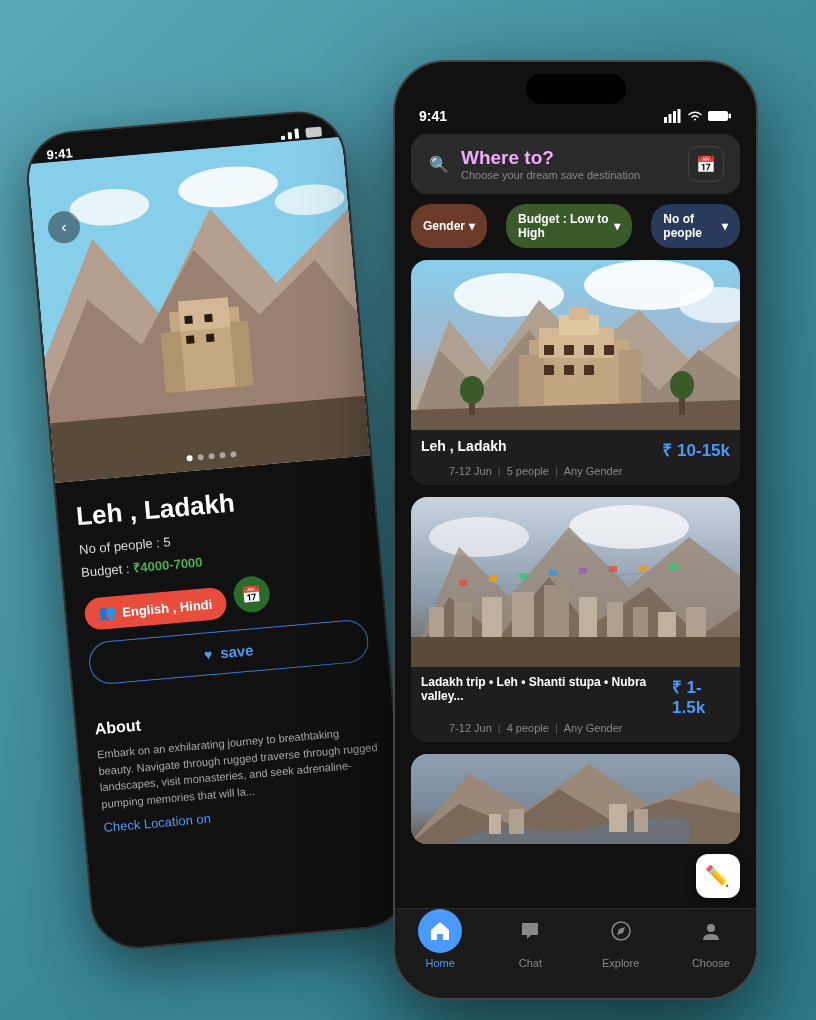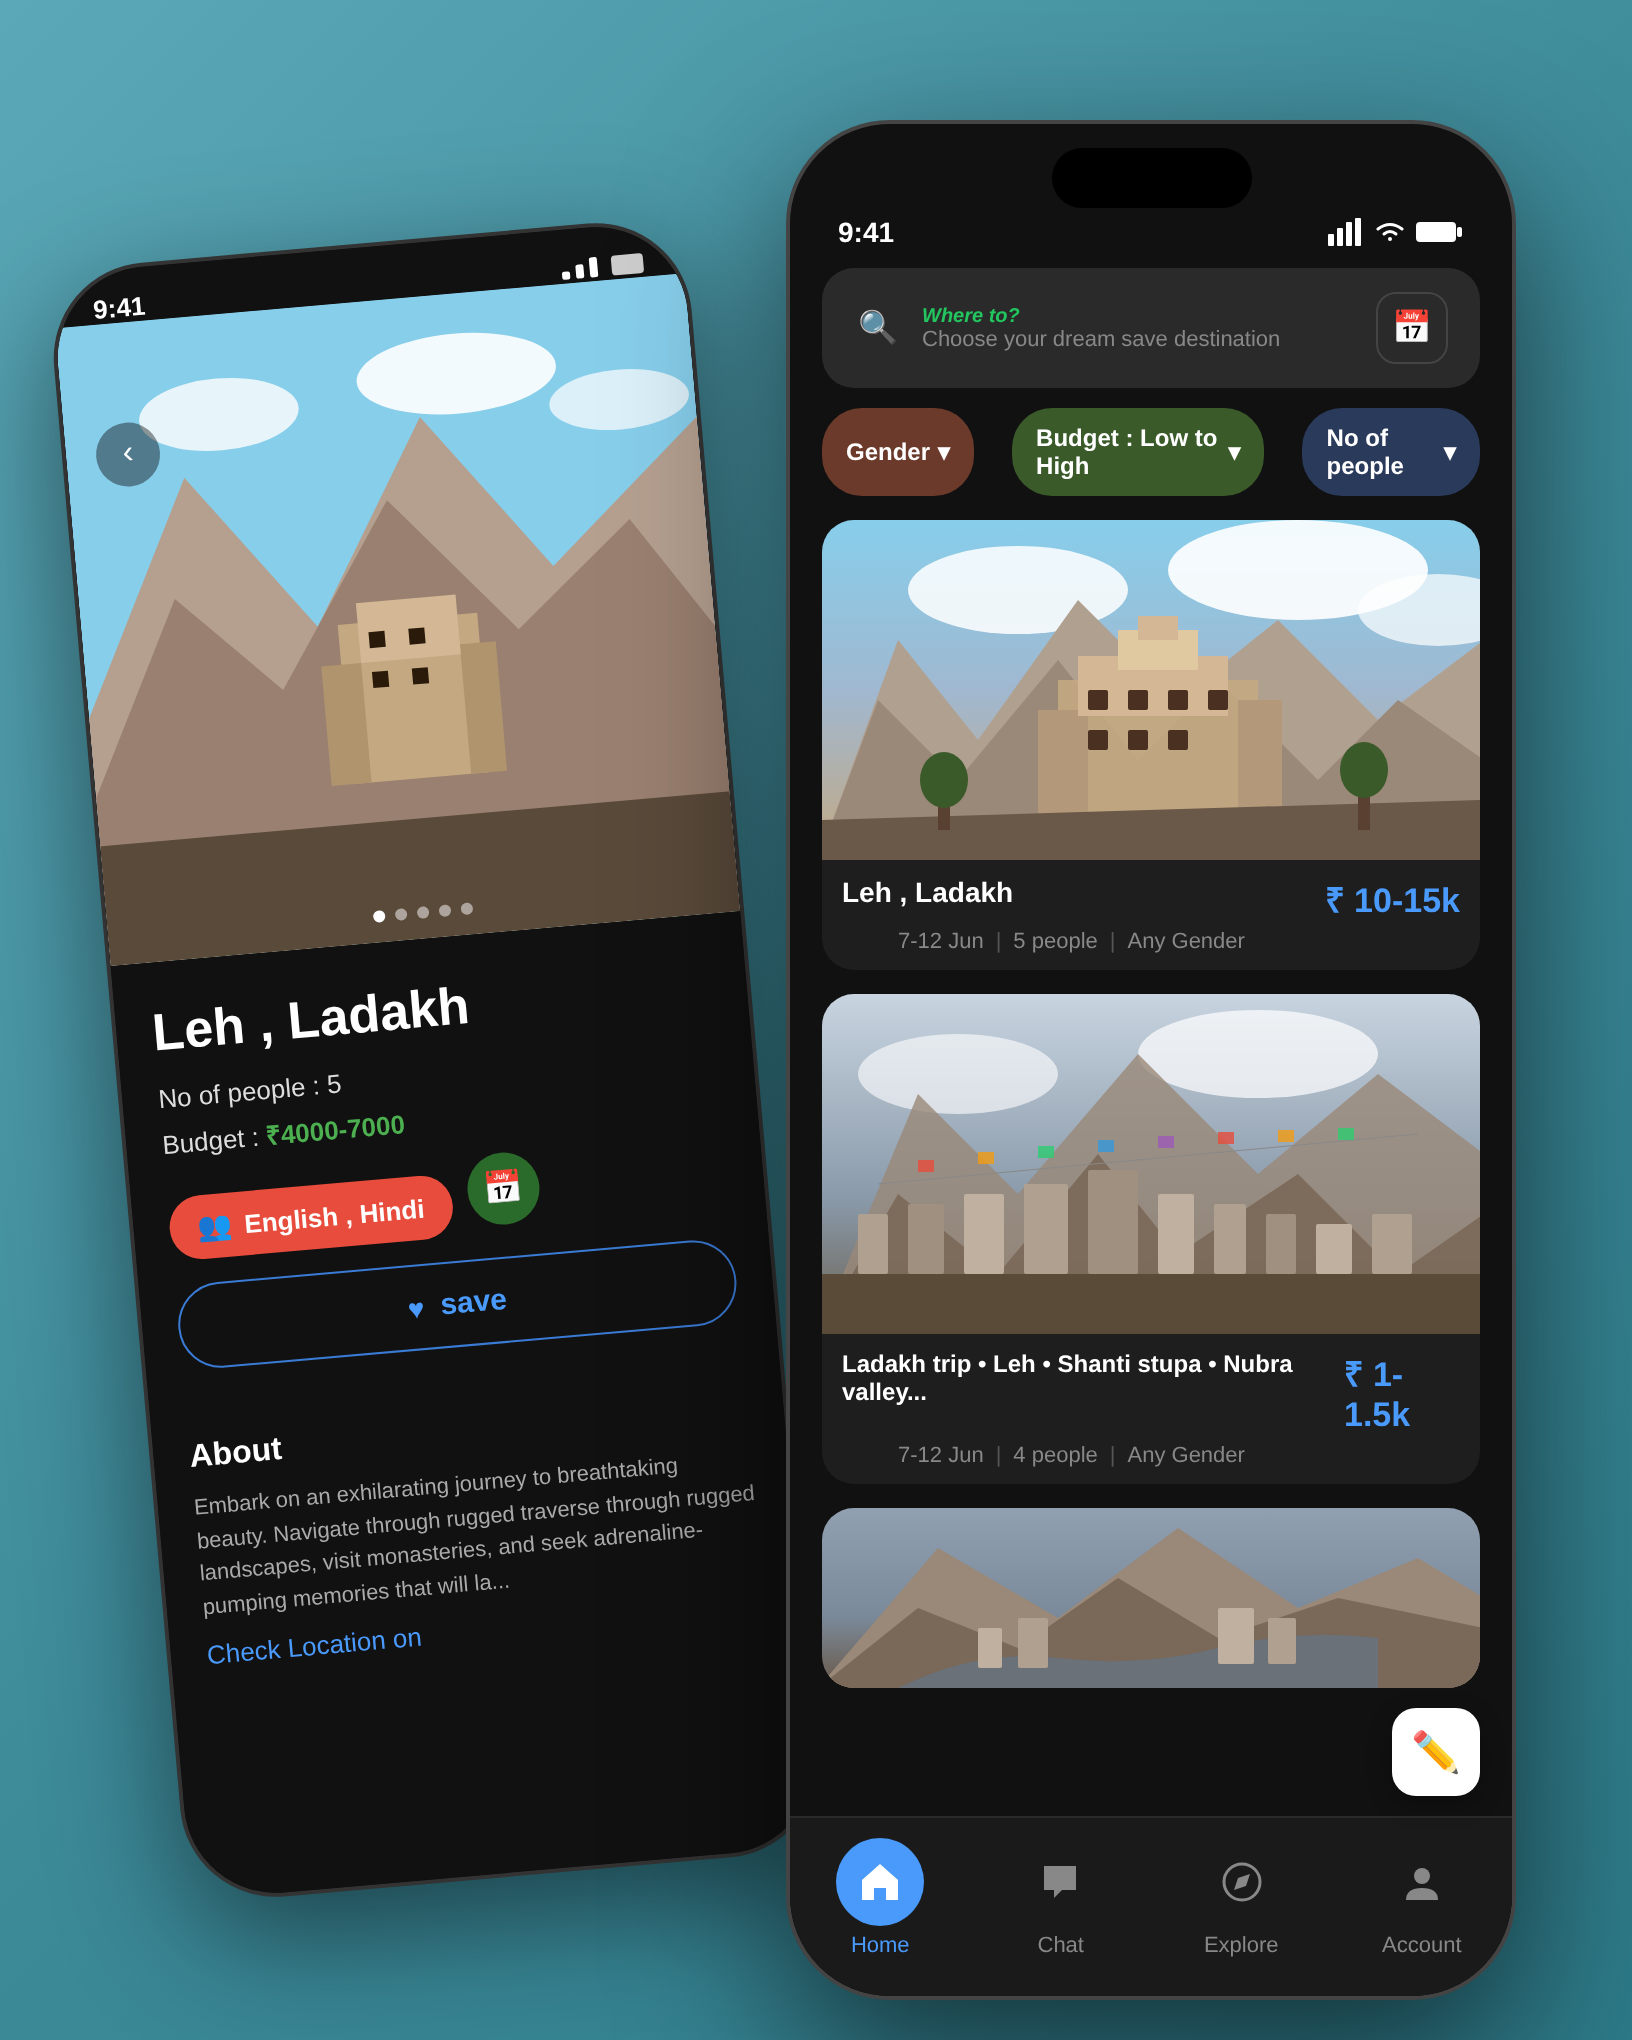--- a/index.html
+++ b/index.html
@@ -269,24 +269,23 @@
       justify-content: center;
       color: #999;
       font-size: 16px;
     }
 
     .search-text-area {
       flex: 1;
     }
 
     .search-title {
-      color: #22c55e;
-      font-size: 10px;
-      font-weight: 600;
-      font-style: italic;
+      color: #f0abfc;
+      font-size: 19px;
+      font-weight: 600;
     }
 
     .search-subtitle {
       color: #888;
       font-size: 11px;
     }
 
     .calendar-btn {
       width: 36px;
       height: 36px;
@@ -399,21 +398,20 @@
       color: #4a9afc;
       box-shadow: 0 4px 12px rgba(0,0,0,0.3);
     }
 
     
     .bottom-nav {
       height: 90px;
       background: #1a1a1a;
       border-top: 1px solid #2a2a2a;
       display: flex;
-      align-items: center;
       justify-content: space-around;
       padding-bottom: 10px;
       margin-top: auto;
     }
 
     .nav-item {
       display: flex;
       flex-direction: column;
       align-items: center;
       gap: 4px;
@@ -757,20 +755,20 @@
           </div>
           <span class="nav-label">Explore</span>
         </div>
         <div class="nav-item">
           <div class="nav-icon">
             <svg width="22" height="22" viewBox="0 0 22 22" fill="#888">
               <circle cx="11" cy="8" r="4"></circle>
               <path d="M3 20 Q3 14 11 14 Q19 14 19 20 Z"></path>
             </svg>
           </div>
-          <span class="nav-label">Account</span>
+          <span class="nav-label">Choose</span>
         </div>
       </div>
 
     </div>
   </div>
 
 </div>
 
 </body></html>

